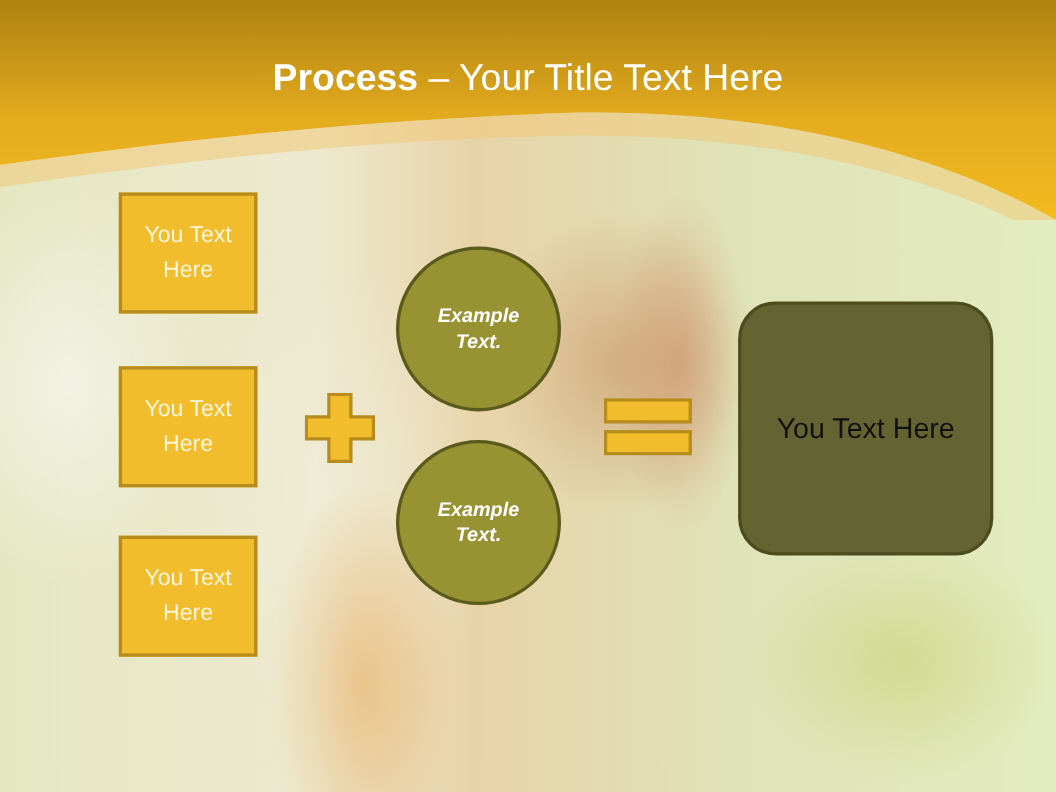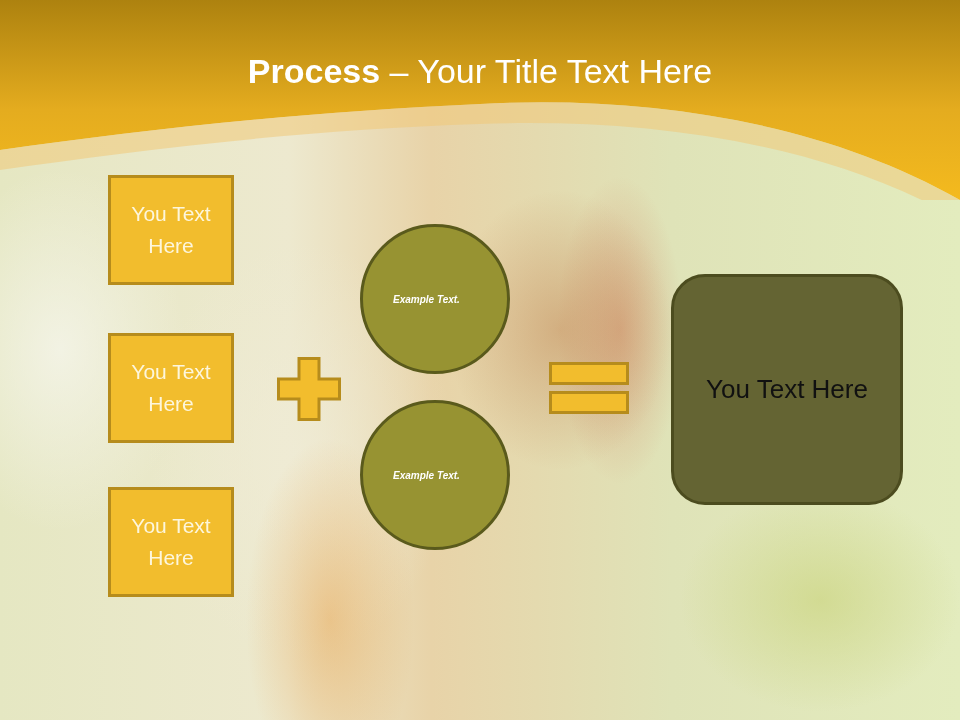--- a/index.html
+++ b/index.html
@@ -15,21 +15,21 @@
       linear-gradient(90deg, #e5e7c2 0%, #ede9cf 30%, #e8d3a8 45%, #dfe3b8 70%, #e3ecbe 100%);
   }
   .header { position:absolute; left:0; top:0; width:800px; height:200px; }
   .header svg { position:absolute; left:0; top:0; }
   .title { position:absolute; left:0; top:52px; width:960px; text-align:center; color:#ffffff; font-size:34px; white-space:nowrap; }
   .title b { font-weight:bold; }
   .title span.rest { font-weight:normal; }
   .box { position:absolute; width:126px; height:110px; background:#f2bd2d; border:3px solid #b68c1c; box-sizing:border-box;
     display:flex; align-items:center; justify-content:center; text-align:center; color:#fdf6dc; font-size:21px; line-height:32px; padding:0 10px; }
   .circle { position:absolute; width:150px; height:150px; border-radius:50%; background:#979332; border:3px solid #5a5a1c; box-sizing:border-box;
-    display:flex; align-items:center; justify-content:flex-start; text-align:center; color:#ffffff; font-size:10px; font-style:italic; font-weight:bold; line-height:23px; padding:0 30px; }
+    display:flex; align-items:center; justify-content:flex-start; text-align:center; color:#ffffff; font-size:18px; font-style:italic; font-weight:bold; line-height:23px; padding:0 30px; }
   .plus { position:absolute; left:277px; top:357px; }
   .equals { position:absolute; left:549px; top:362px; }
   .result { position:absolute; left:671px; top:274px; width:232px; height:231px; border-radius:34px; background:#646433; border:3px solid #4c4c1f; box-sizing:border-box;
     display:flex; align-items:center; justify-content:center; text-align:center; color:#111111; font-size:26px; }
 </style>
 </head>
 <body>
 
 <div class="slide">
 

